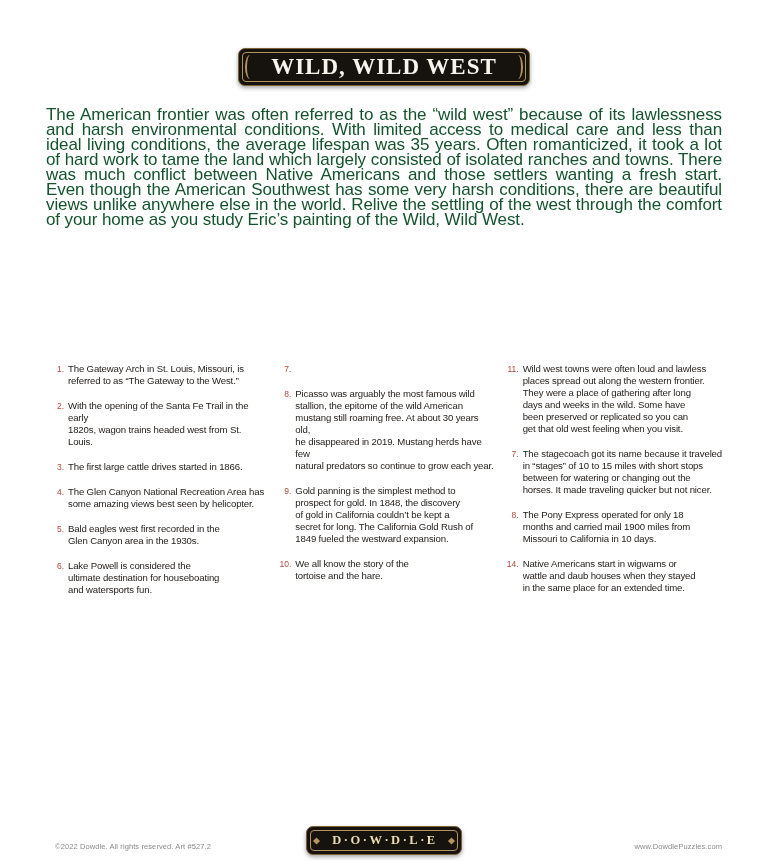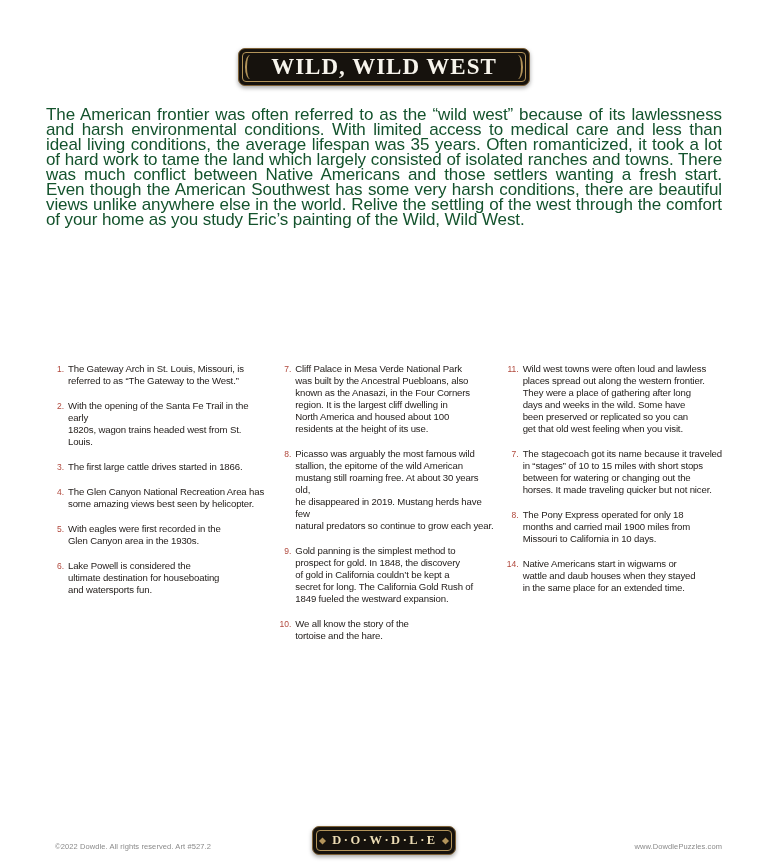--- a/index.html
+++ b/index.html
@@ -54,21 +54,21 @@
 
   
   .copyright {
     position:absolute; left:47px; bottom:33px;
     font-size:7.5px; color:var(--footer-gray,#8a8a8a); letter-spacing:0.1px;padding-left:8px;
   }
   .website {
     position:absolute; right:46px; bottom:33px;
     font-size:7.5px; color:var(--footer-gray,#8a8a8a); letter-spacing:0.1px;
   }
-  .logo { left:50%; bottom:29px; width:144px; height:29px; transform:translateX(-50%); }
+  .logo { left:50%; bottom:29px; width:156px; height:29px; transform:translateX(-50%); }
   .logo-text {
     font-family:"Liberation Serif", serif; font-weight:bold;
     font-size:12.5px; letter-spacing:2.5px; color:#ecdcb4; white-space:nowrap;
     padding-left:2px;
   }
   .diamond {
     position:absolute; top:50%; width:5px; height:5px;
     background:var(--gold,#b3945a); transform:translateY(-50%) rotate(45deg);
   }
   .diamond-left { left:7px; }
@@ -105,39 +105,33 @@
           <span class="fact-num">3.</span>
           <span class="fact-text">The first large cattle drives started in 1866.</span>
         </div>
         <div class="fact">
           <span class="fact-num">4.</span>
           <span class="fact-text">The Glen Canyon National Recreation Area has
 some amazing views best seen by helicopter.</span>
         </div>
         <div class="fact">
           <span class="fact-num">5.</span>
-          <span class="fact-text">With eagles were first recorded in the
+          <span class="fact-text">Bald eagles west first recorded in the
 Glen Canyon area in the 1930s.</span>
         </div>
         <div class="fact">
           <span class="fact-num">6.</span>
           <span class="fact-text">Lake Powell is considered the
 ultimate destination for houseboating
 and watersports fun.</span>
         </div>
       </div>
     <div class="facts-col">
         <div class="fact">
           <span class="fact-num">7.</span>
-          <span class="fact-text">Cliff Palace in Mesa Verde National Park
-was built by the Ancestral Puebloans, also
-known as the Anasazi, in the Four Corners
-region. It is the largest cliff dwelling in
-North America and housed about 100
-residents at the height of its use.</span>
         </div>
         <div class="fact">
           <span class="fact-num">8.</span>
           <span class="fact-text">Picasso was arguably the most famous wild
 stallion, the epitome of the wild American
 mustang still roaming free. At about 30 years old,
 he disappeared in 2019. Mustang herds have few
 natural predators so continue to grow each year.</span>
         </div>
         <div class="fact">

